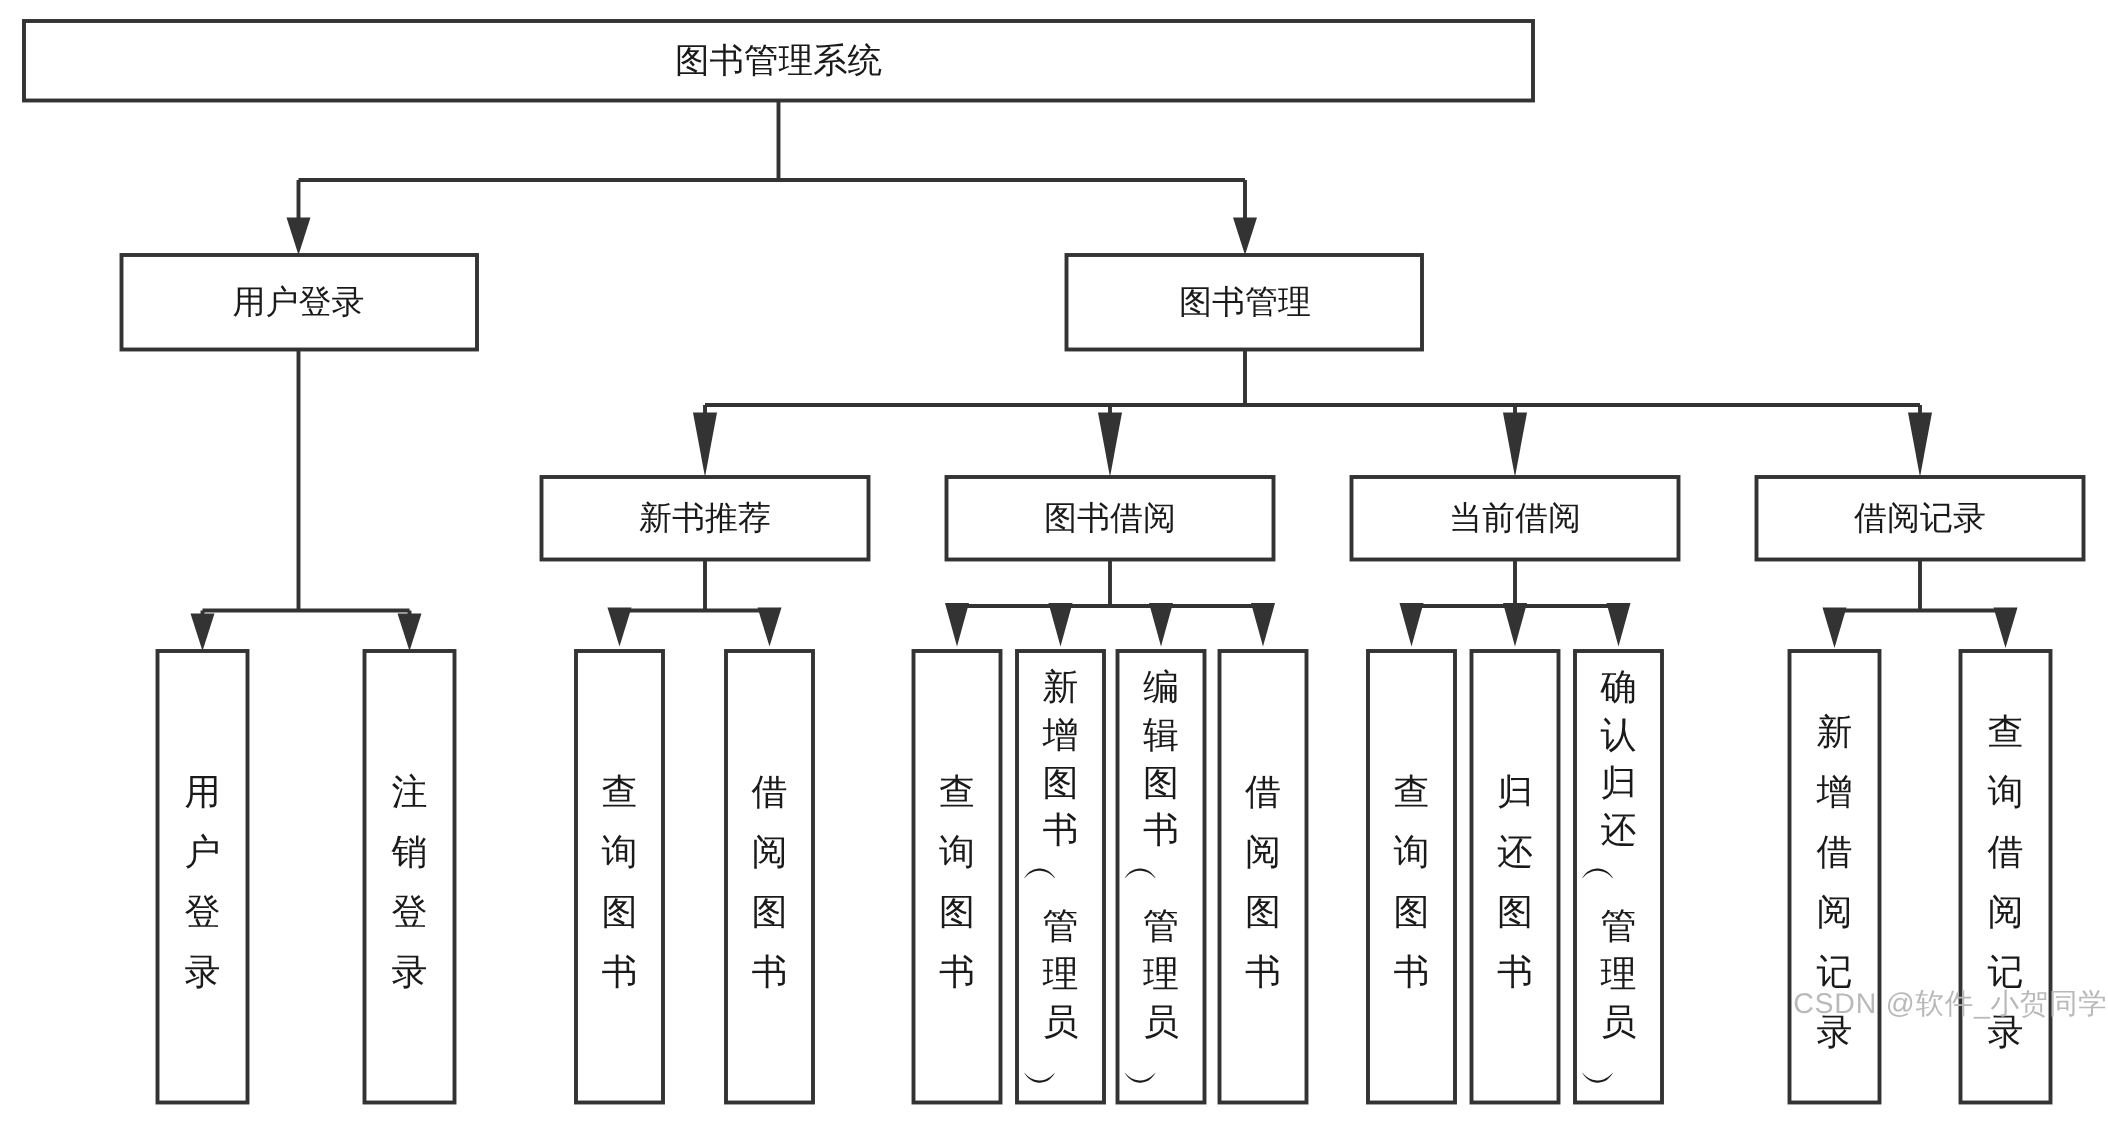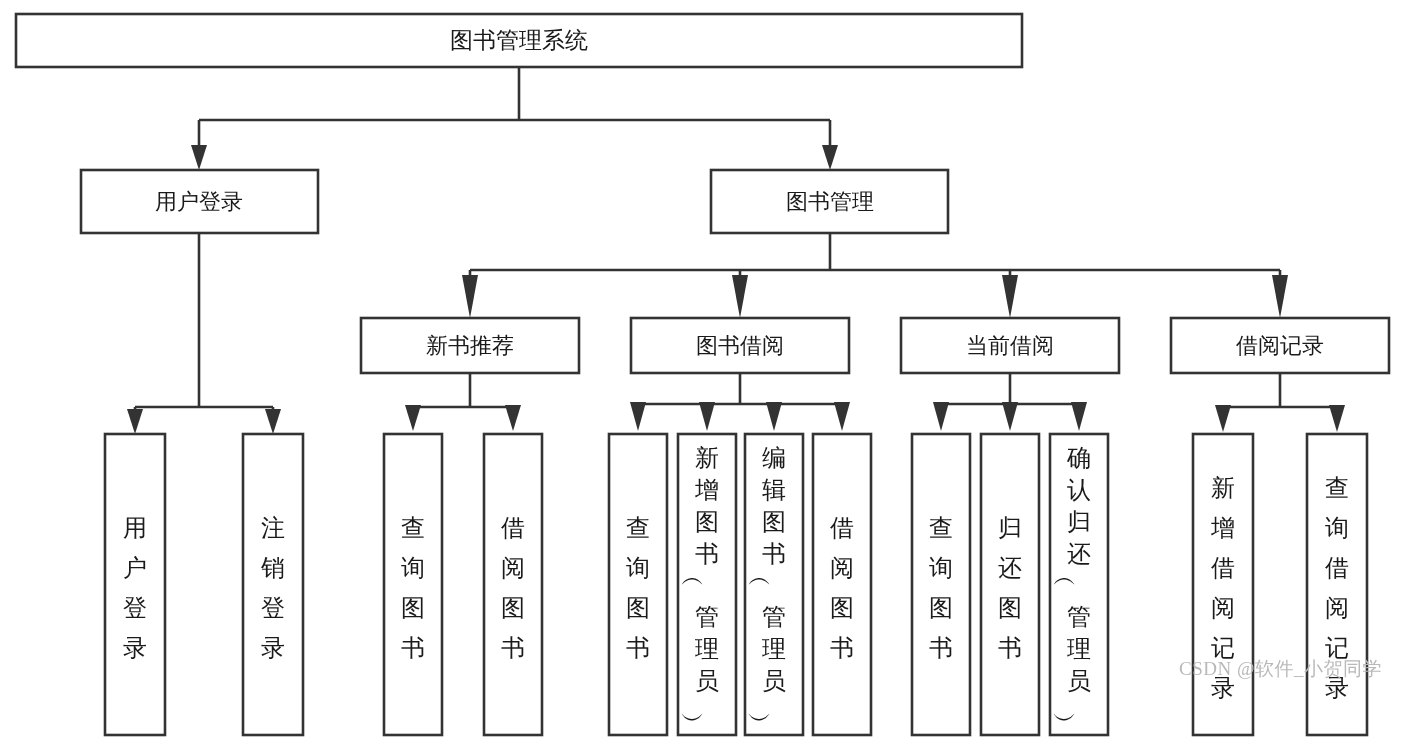--- a/index.html
+++ b/index.html
@@ -51,23 +51,23 @@
     dominant-baseline: middle;
   }
   .vlabel {
     font-family: "Liberation Sans", "DejaVu Sans", sans-serif;
     font-size: 24px;
     fill: #1a1a1a;
     text-anchor: middle;
   }
   .watermark {
     position: absolute;
-    right: 23px;
+    right: 0;
     bottom: 4px;
-    font-family: Liberation Serif, serif;
+    font-family: Liberation Sans, sans-serif;
     font-size: 19px;
     color: #b9b9b9;
     letter-spacing: 0.5px;
     white-space: nowrap;
     user-select: none;
   }
 </style>
 </head>
 <body>
 

